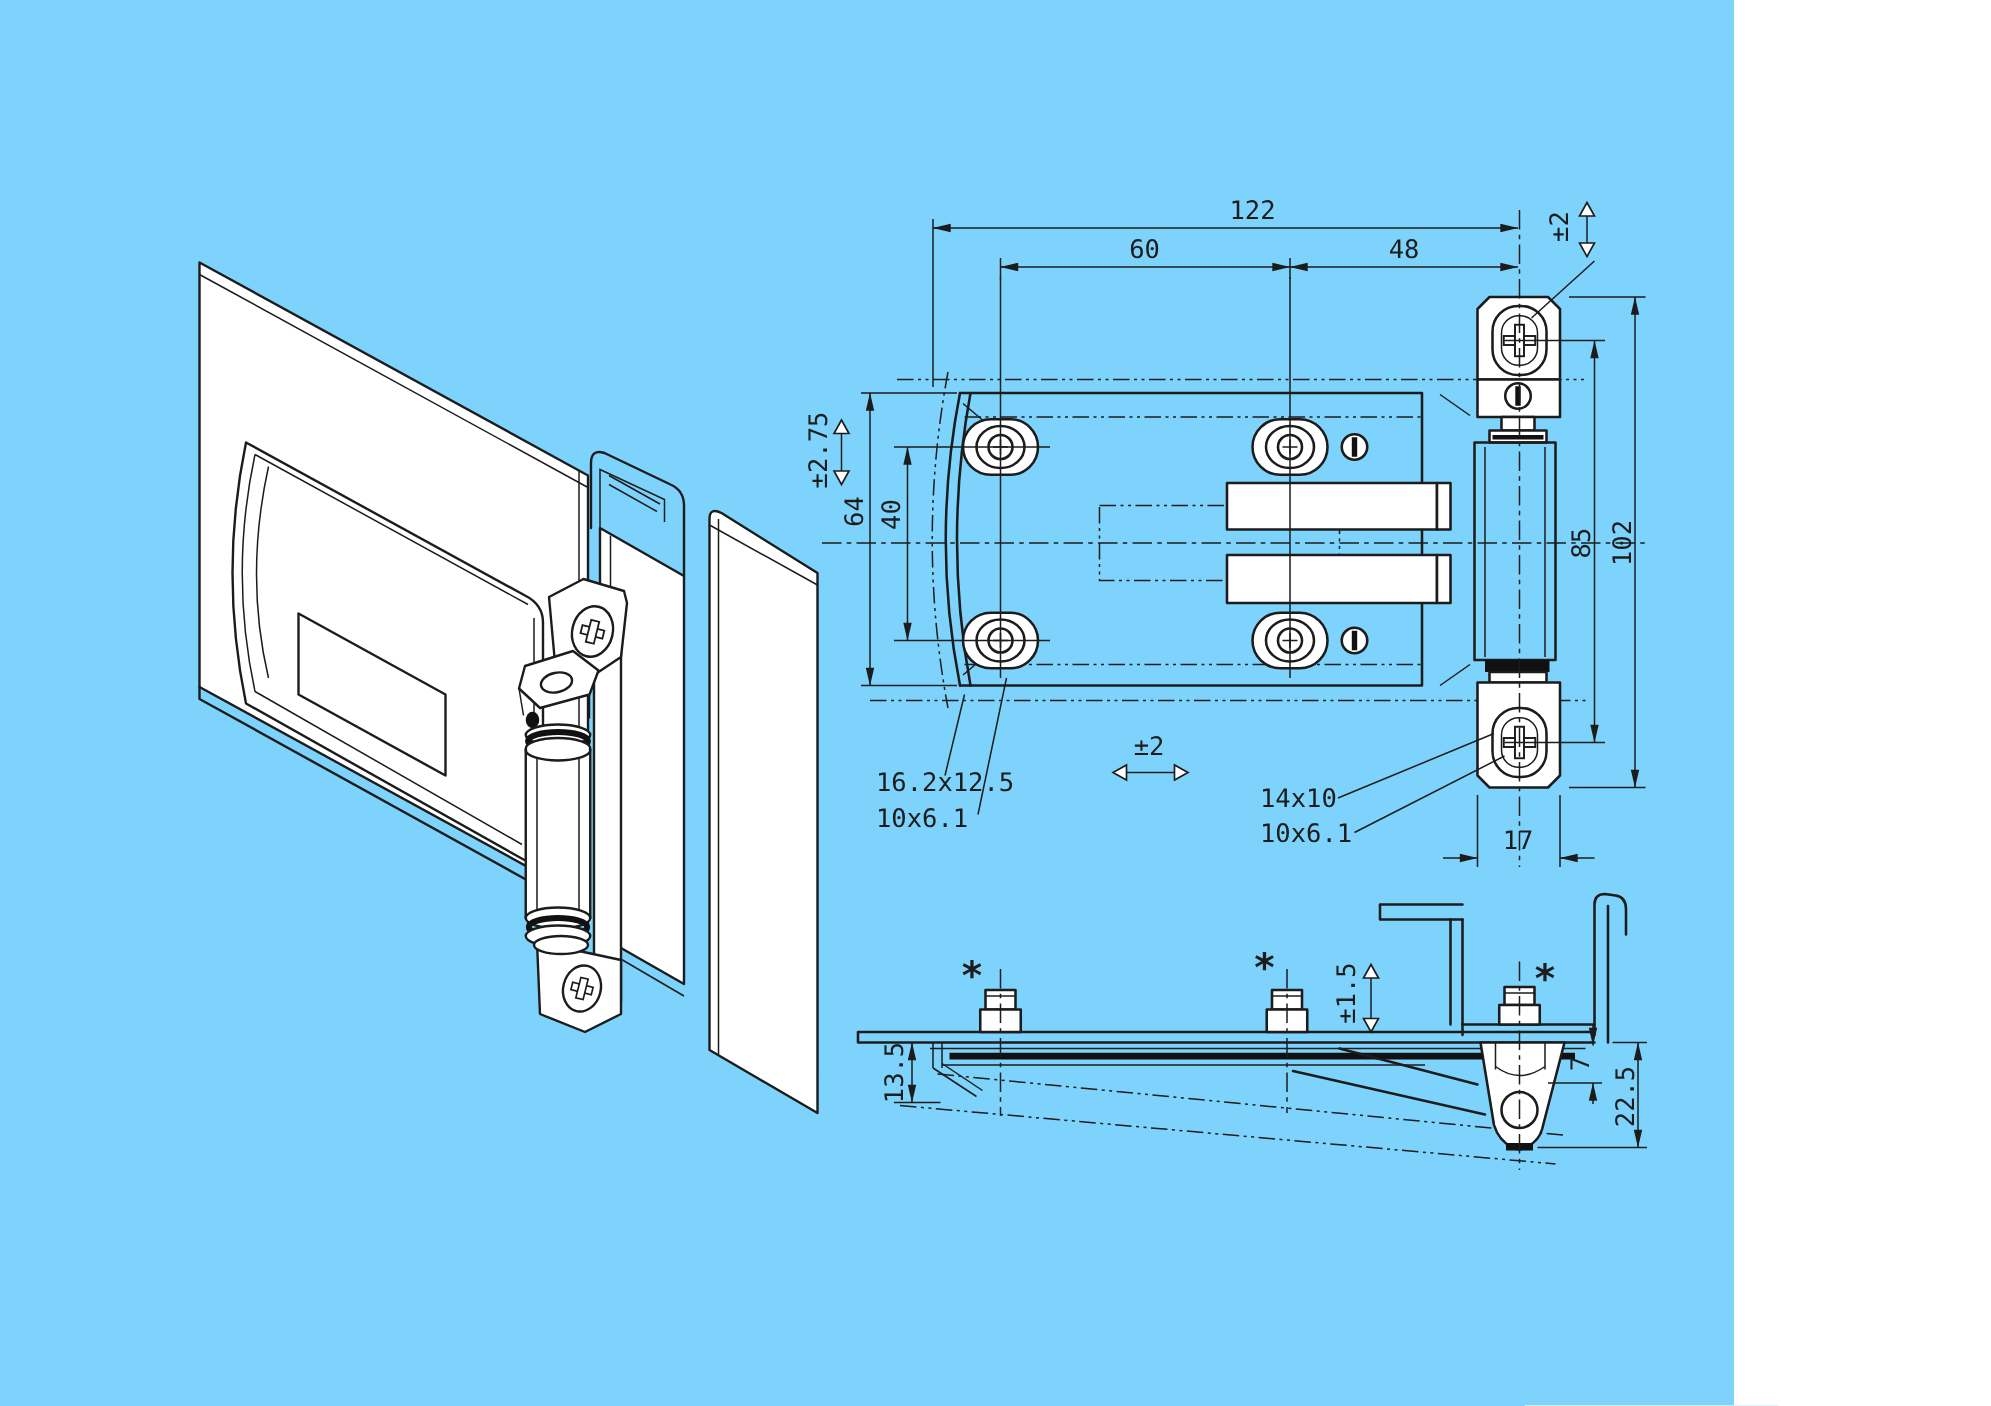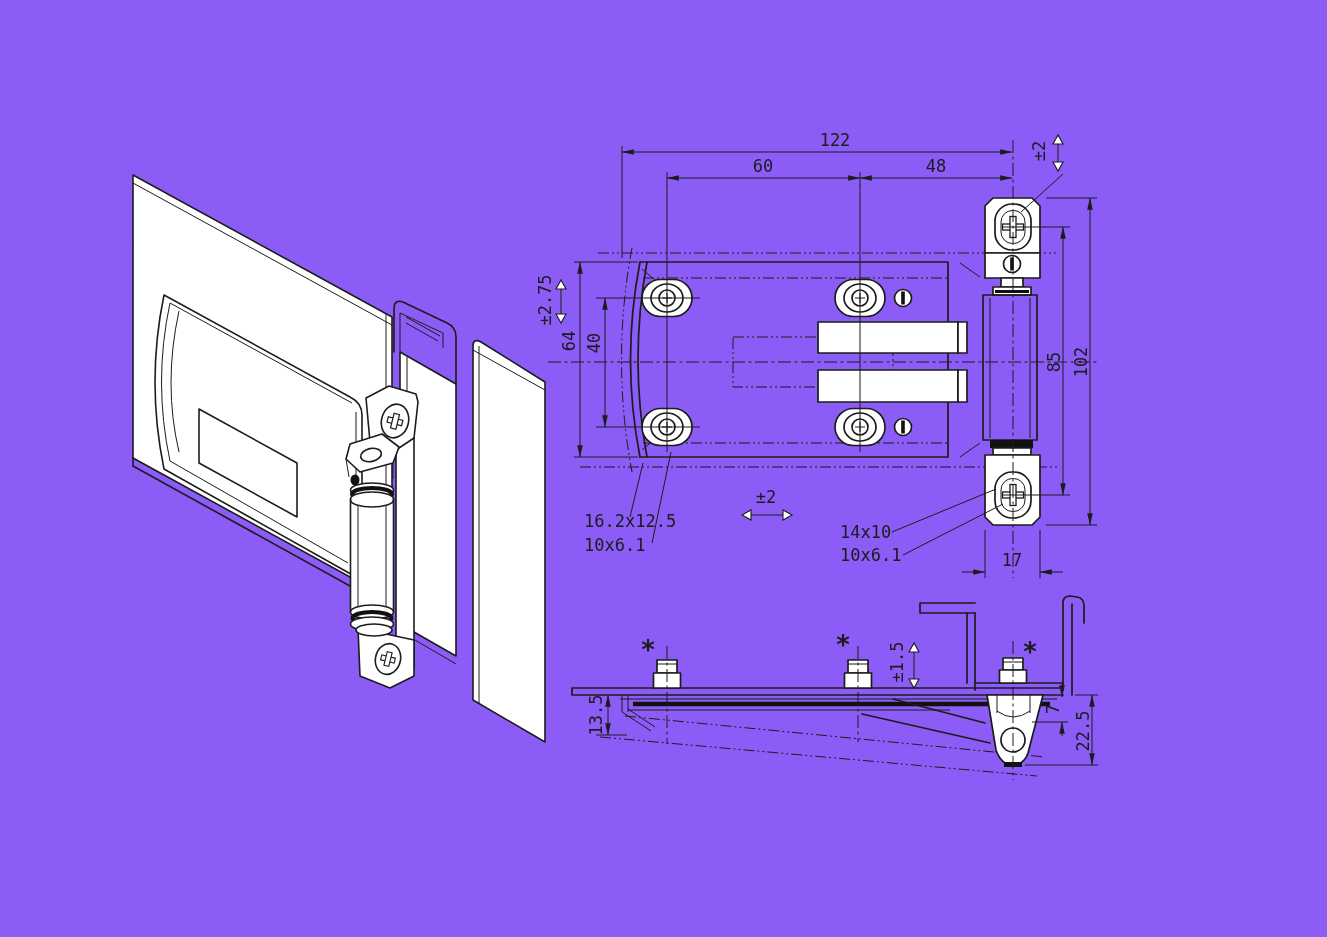--- a/index.html
+++ b/index.html
@@ -1,16 +1,16 @@
 <!DOCTYPE html>
 <html><head>
 <meta charset="utf-8">
 <style>
   html,body{margin:0;padding:0;background:#fff;}
-  #stage{position:relative;width:1327px;height:937px;background:#8b5cf6;overflow:hidden;}
+  #stage{position:relative;width:1156px;height:937px;background:#7dd3fc;overflow:hidden;}
   svg{position:absolute;left:0;top:0;}
   text{font-family:"DejaVu Sans Mono", monospace;fill:#1c1c1c;}
   .dim{font-size:17px;}
   .note{font-size:17px;}
   .star{font-size:26px;font-weight:bold;}
   .obj{stroke:#1c1c1c;stroke-width:1.7;fill:none;stroke-linecap:round;stroke-linejoin:round;}
   .objf{stroke:#1c1c1c;stroke-width:1.7;fill:#fff;stroke-linejoin:round;}
   .thin{stroke:#1c1c1c;stroke-width:1;fill:none;}
   .dimln{stroke:#1c1c1c;stroke-width:1;fill:none;}
   .phantom{stroke:#1c1c1c;stroke-width:1;fill:none;stroke-dasharray:11 3 2 3 2 3;}

